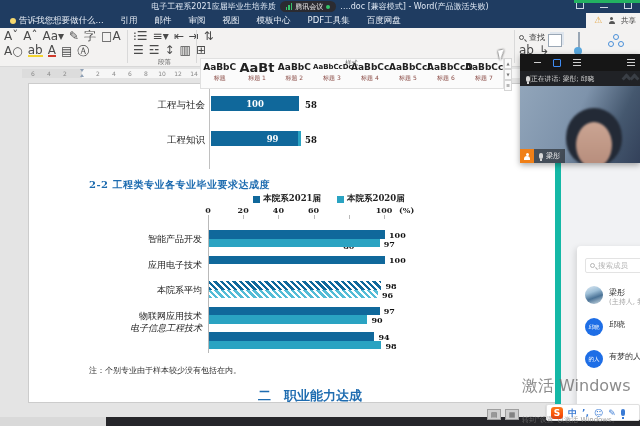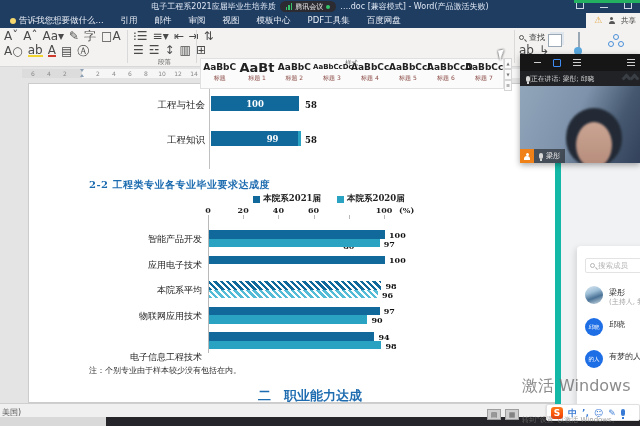--- a/index.html
+++ b/index.html
@@ -375,34 +375,31 @@
           <div class="mc-cat" style="left: 43px; top: 200.2px;">本院系平均</div>
           <div class="mc-bar hatch-dark" style="left: 180px; top: 197.2px; width: 172.48px; height: 8.5px;"></div>
           <div class="mc-val" style="left: 356.48px; top: 196.7px;">98</div>
           <div class="mc-bar hatch-teal" style="left: 180px; top: 205.7px; width: 168.96px; height: 8.5px;"></div>
           <div class="mc-val" style="left: 352.96px; top: 205.7px;">96</div>
           <div class="mc-cat" style="left: 43px; top: 225.8px;">物联网应用技术</div>
           <div class="mc-bar" style="left: 180px; top: 222.8px; width: 170.72px; height: 8.5px; background: rgb(16, 104, 155);"></div>
           <div class="mc-val" style="left: 354.72px; top: 222.3px;">97</div>
           <div class="mc-bar" style="left: 180px; top: 231.3px; width: 158.4px; height: 8.5px; background: rgb(42, 163, 194);"></div>
           <div class="mc-val" style="left: 342.4px; top: 231.3px;">90</div>
-          <div class="mc-cat" style="left: 43px; top: 267px;">电子信息工程技术</div>
+          <div class="mc-cat" style="left: 43px; top: 238px; font-style: italic;">电子信息工程技术</div>
           <div class="mc-bar" style="left: 180px; top: 248.4px; width: 165.44px; height: 8.5px; background: rgb(16, 104, 155);"></div>
           <div class="mc-val" style="left: 349.44px; top: 247.9px;">94</div>
           <div class="mc-bar" style="left: 180px; top: 256.9px; width: 172.48px; height: 8.5px; background: rgb(42, 163, 194);"></div>
           <div class="mc-val" style="left: 356.48px; top: 256.9px;">98</div>
         </div>
       <div id="chart-note">注：个别专业由于样本较少没有包括在内。</div>
       <div id="next-heading">二　职业能力达成</div>
     </div>
   </div>
 
-  <div id="statusbar" class="abs">
-    <span id="lang">美国)</span>
-  </div>
   <div id="strip-left" class="abs"></div>
   <div id="darkstrip" class="abs"></div>
   <span class="viewbtn" style="left:487px;">▤</span>
   <span class="viewbtn" style="left:505px;">▦</span>
   <div id="sogou" class="abs">
     <span id="sogou-logo">S</span>
     <span class="ime-ic">中</span>
     <span class="ime-ic">’‚</span>
     <span class="ime-ic">☺</span>
     <span class="ime-ic">✎</span>

